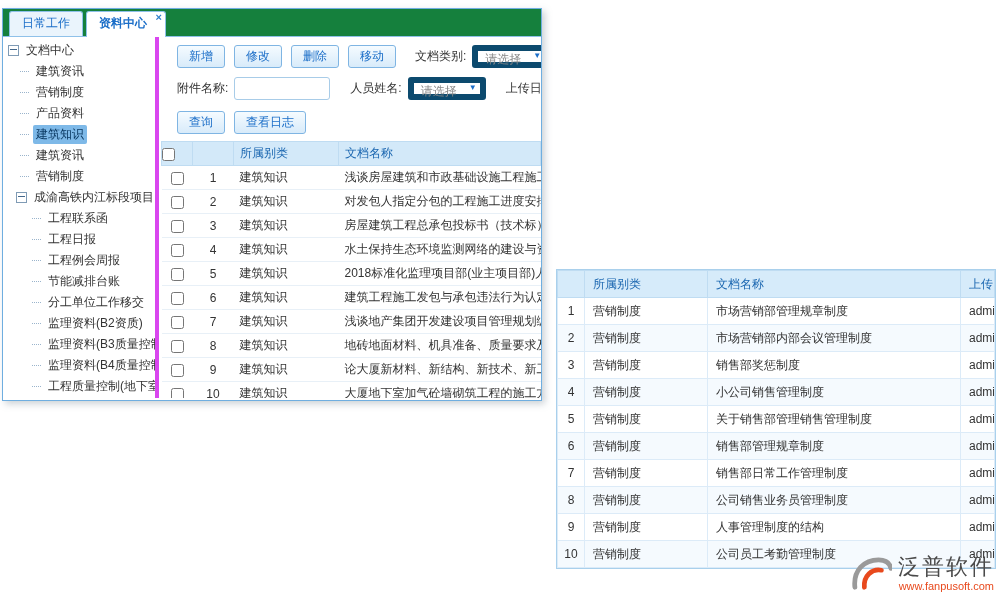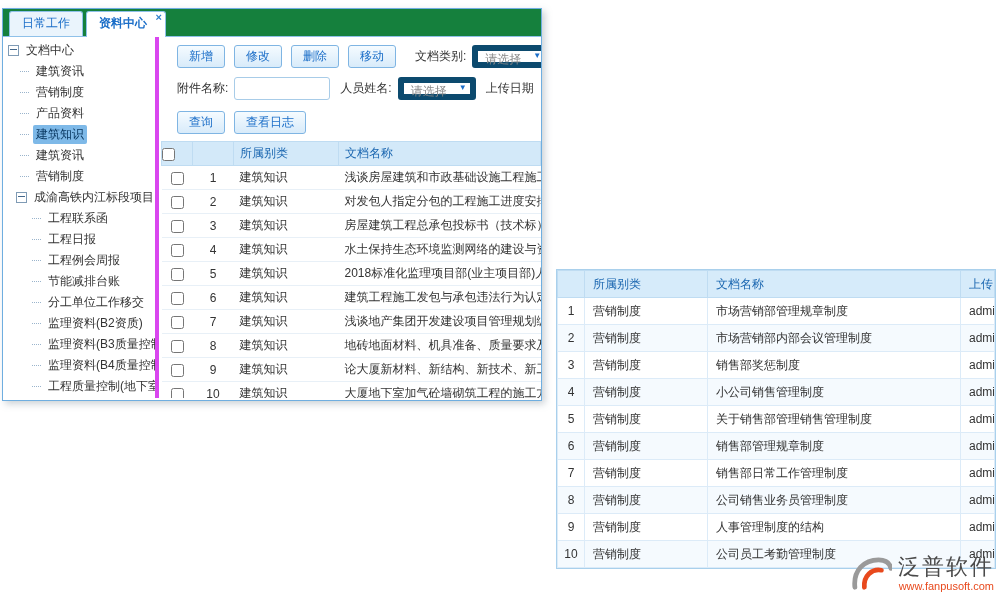--- a/index.html
+++ b/index.html
@@ -33,21 +33,21 @@
   .content{flex:1;padding:6px 0 0 2px;overflow:hidden;position:relative}
   .tb-row{display:flex;align-items:center;margin-left:16px;white-space:nowrap}
   .tb-row1{margin-top:2px}
   .tb-row2{margin-top:9px}
   .tb-row3{margin-top:11px;margin-bottom:7px}
   .btn{height:23px;padding:0 11px;margin-right:9px;background:linear-gradient(#F5FBFF,#D8EBFA);
        border:1px solid #7FB5E3;border-radius:3px;color:#1B6EC8;font-size:12px;
        font-family:Liberation Serif, serif;cursor:pointer;flex:none}
   .lab{font-size:12px;color:#333;flex:none}
   .ml10{margin-left:10px}
-  .ml14{margin-left:10px}
+  .ml14{margin-left:20px}
   .select{height:23px;border:6px solid #0c4a6e;border-radius:3px;background:#fff;
           display:flex;align-items:flex-start;justify-content:space-between;margin-left:6px;
           cursor:pointer;flex:none;box-sizing:border-box}
   .select .sel-val{font-size:12px;color:#8a8a8a;padding-left:7px}
   .select .caret{font-size:8px;color:#1B6EC8;padding:0 6px 0 12px}
   .w78{width:78px}
   .txt{width:96px;height:23px;border:1px solid #A8CCE8;border-radius:3px;margin-left:6px;
        font-size:12px;padding:0 5px;box-sizing:border-box;flex:none}
 
   .doc-table{border-collapse:collapse;table-layout:fixed;width:100%;font-size:12px}

